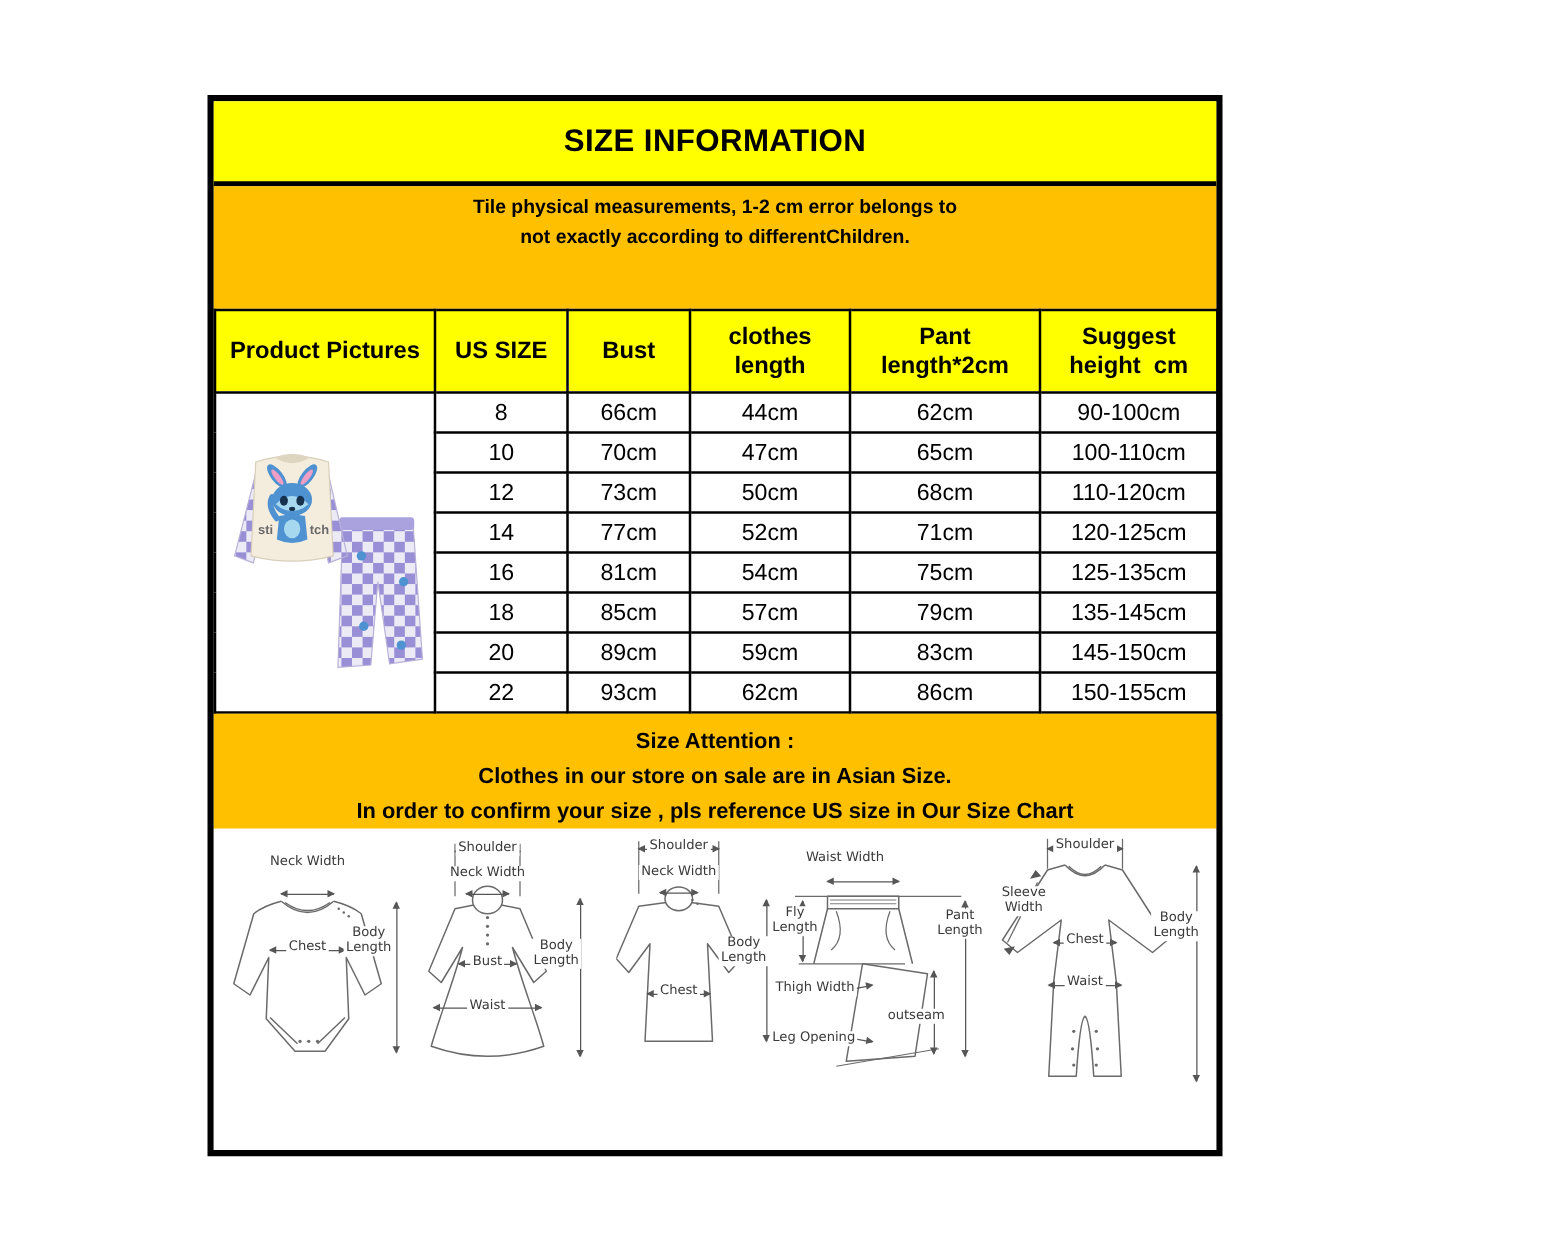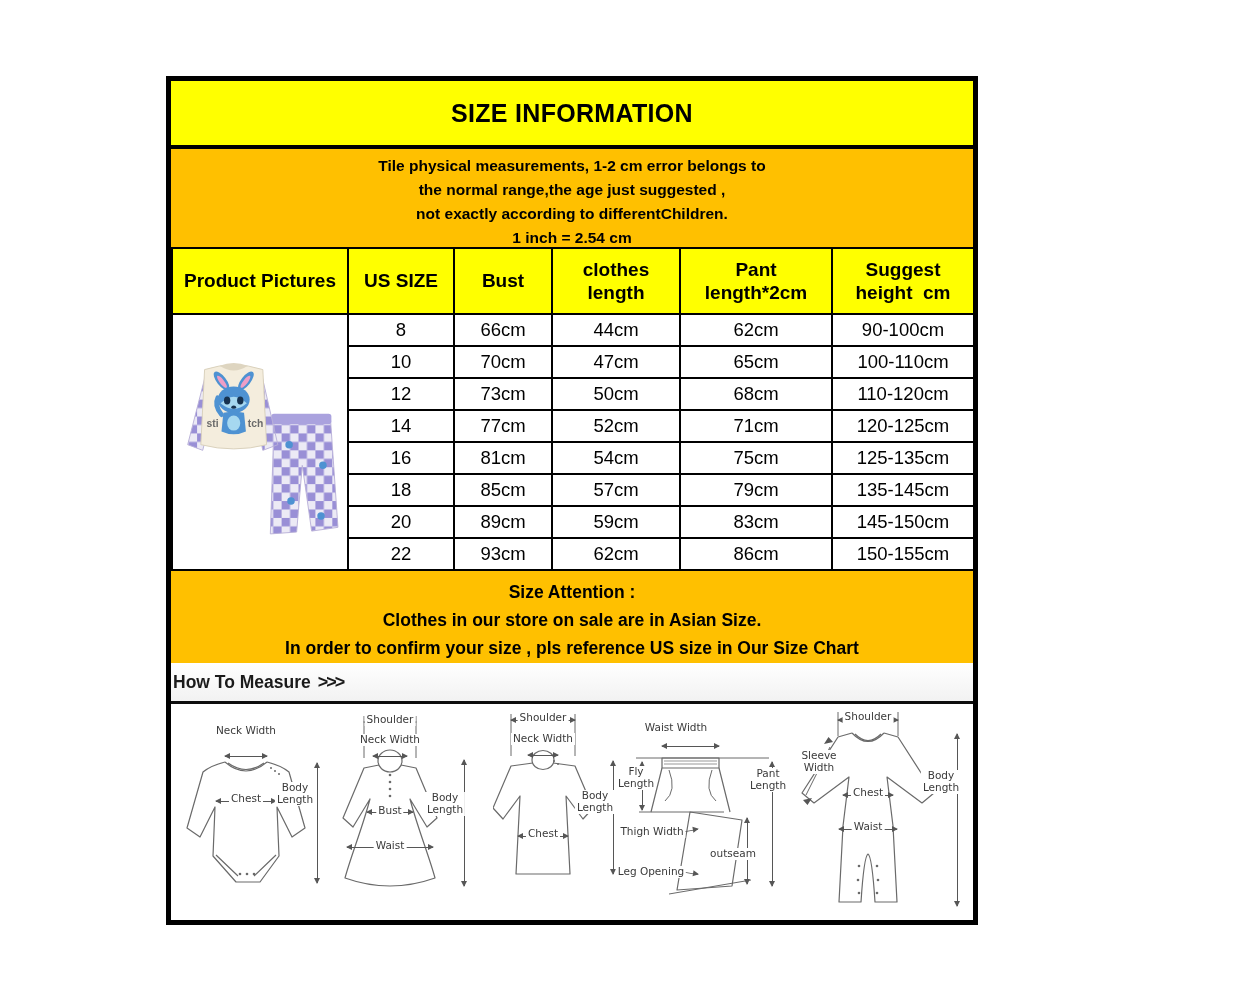--- a/index.html
+++ b/index.html
@@ -33,23 +33,21 @@
 </style>
 </head>
 <body>
 
 <div class="sheet">
 
   <div class="title-bar">SIZE INFORMATION</div>
 
   <div class="notice">
     <div>Tile physical measurements, 1-2 cm error belongs to</div>
-    <div>the normal range,the age just suggested ,</div>
     <div>not exactly according to differentChildren.</div>
-    <div>1 inch = 2.54 cm</div>
   </div>
 
   <table class="size-table">
     <colgroup>
         <col style="width:176px">
         <col style="width:106px">
         <col style="width:98px">
         <col style="width:128px">
         <col style="width:152px">
         <col style="width:142px">
@@ -169,24 +167,20 @@
       </tr>
     </tbody>
   </table>
 
   <div class="attention">
     <div class="al">Size Attention :</div>
     <div class="al">Clothes in our store on sale are in Asian Size.</div>
     <div class="al">In order to confirm your size , pls reference US size in Our Size Chart</div>
   </div>
 
-  <div class="measure-bar">
-    <span>How To Measure</span>
-    <span class="chev">&gt;&gt;&gt;</span>
-  </div>
 
   <div class="diagrams">
 
     <div class="diag" style="left:12px;width:155px;">
       <svg viewBox="0 0 155 202" width="155" height="202" fill="none" stroke="#6a6a6a" stroke-width="1.2" stroke-linejoin="round">
         <path d="M42,56 C34,58 25,62 20,66 L4,122 L17,131 L32,101 L30,150 L53,176 L77,176 L96,150 L94,101 L109,131 L122,122 L106,66 C101,62 92,58 84,56"></path>
         <path d="M42,56 Q63,74 84,56"></path>
         <path d="M45,57 Q63,70 81,57"></path>
         <path d="M33,149 L55,170 M93,149 L71,170"></path>
         <g fill="#6a6a6a" stroke="none">

